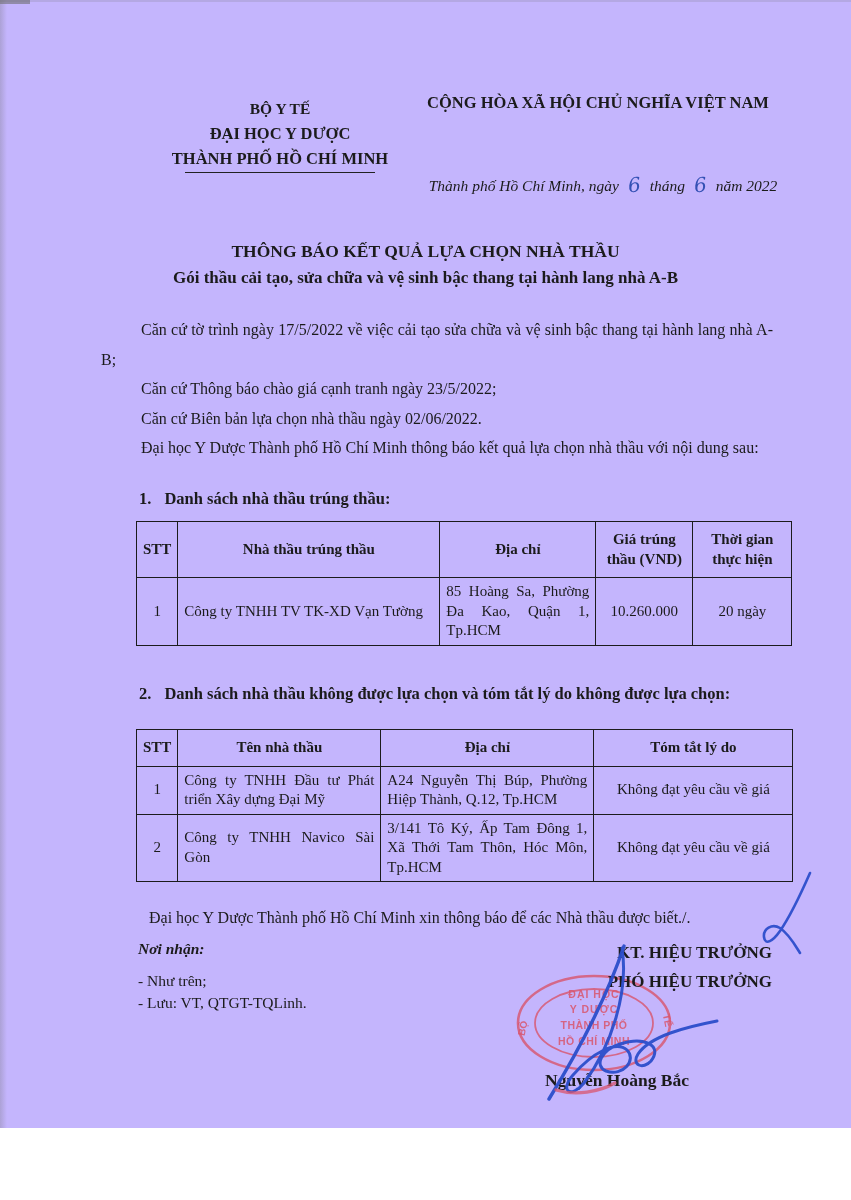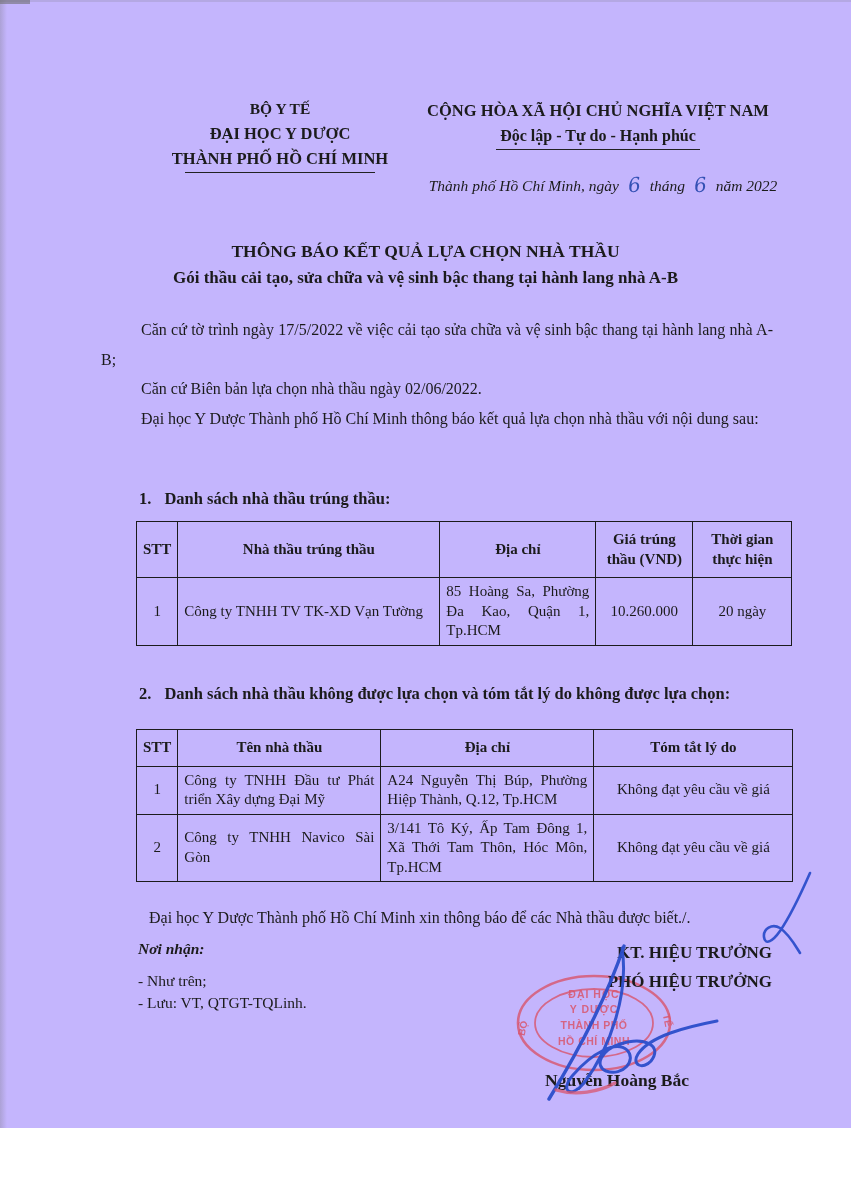--- a/index.html
+++ b/index.html
@@ -23,21 +23,21 @@
   .smudge.s1{left:362px;top:1190px;width:86px;height:10px;
     background:radial-gradient(closest-side,rgba(55,55,58,.65),rgba(55,55,58,0));}
   .smudge.s2{left:225px;top:1193px;width:55px;height:7px;
     background:radial-gradient(closest-side,rgba(55,55,58,.25),rgba(55,55,58,0));}
   .smudge.s3{left:530px;top:1193px;width:65px;height:7px;
     background:radial-gradient(closest-side,rgba(55,55,58,.2),rgba(55,55,58,0));}
   
   .hdr-left{left:160px;top:96px;width:240px;text-align:center;font-weight:bold;line-height:25px;font-size:15.5px;}
   .hdr-left .l2,.hdr-left .l3{font-size:16.5px;}
   .hdr-underline{width:190px;border-bottom:1.6px solid #222;margin:1px auto 0;}
-  .hdr-right{left:398px;top:99px;width:400px;text-align:center;font-weight:bold;}
+  .hdr-right{left:398px;top:91px;width:400px;text-align:center;font-weight:bold;}
   .hdr-right .l1{font-size:16.5px;line-height:24px;}
   .hdr-right .l2{font-size:16px;line-height:25px;display:inline-block;
     border-bottom:1.6px solid #222;padding:0 4px 1px;}
   .date-line{left:398px;top:172px;width:410px;text-align:center;
     font-style:italic;font-size:15.5px;}
   .hand{font-family:"DejaVu Serif",serif;font-style:italic;font-weight:normal;
     color:#3350b4;font-size:20px;display:inline-block;margin:0 9px;
     transform:rotate(-6deg) translateY(1px);}
   
   .title-block{left:60px;top:238px;width:731px;text-align:center;font-weight:bold;}
@@ -87,34 +87,34 @@
 
   <div class="abs hdr-left">
     <div class="l1">BỘ Y TẾ</div>
     <div class="l2">ĐẠI HỌC Y DƯỢC</div>
     <div class="l3">THÀNH PHỐ HỒ CHÍ MINH</div>
     <div class="hdr-underline"></div>
   </div>
 
   <div class="abs hdr-right">
     <div class="l1">CỘNG HÒA XÃ HỘI CHỦ NGHĨA VIỆT NAM</div>
-    <div><span class="l2">Độc lập - Tự do - Hạnh phúc</span></div>
   </div>
 
   <div class="abs date-line">
     <span>Thành phố Hồ Chí Minh, ngày</span><span class="hand">6</span><span>tháng</span><span class="hand">6</span><span>năm 2022</span>
   </div>
 
   <div class="abs title-block">
     <div class="t1">THÔNG BÁO KẾT QUẢ LỰA CHỌN NHÀ THẦU</div>
     <div class="t2">Gói thầu cải tạo, sửa chữa và vệ sinh bậc thang tại hành lang nhà A-B</div>
   </div>
 
   <div class="abs body-text">
     <p>Căn cứ tờ trình ngày 17/5/2022 về việc cải tạo sửa chữa và vệ sinh bậc thang tại hành lang nhà A-B;</p>
+    <p>Căn cứ Thông báo chào giá cạnh tranh ngày 23/5/2022;</p>
     <p>Căn cứ Biên bản lựa chọn nhà thầu ngày 02/06/2022.</p>
     <p>Đại học Y Dược Thành phố Hồ Chí Minh thông báo kết quả lựa chọn nhà thầu với nội dung sau:</p>
   </div>
 
   <div class="abs sec-heading sec1">
     <span>1.</span>
     <span>Danh sách nhà thầu trúng thầu:</span>
   </div>
 
   <div class="abs t1w">

